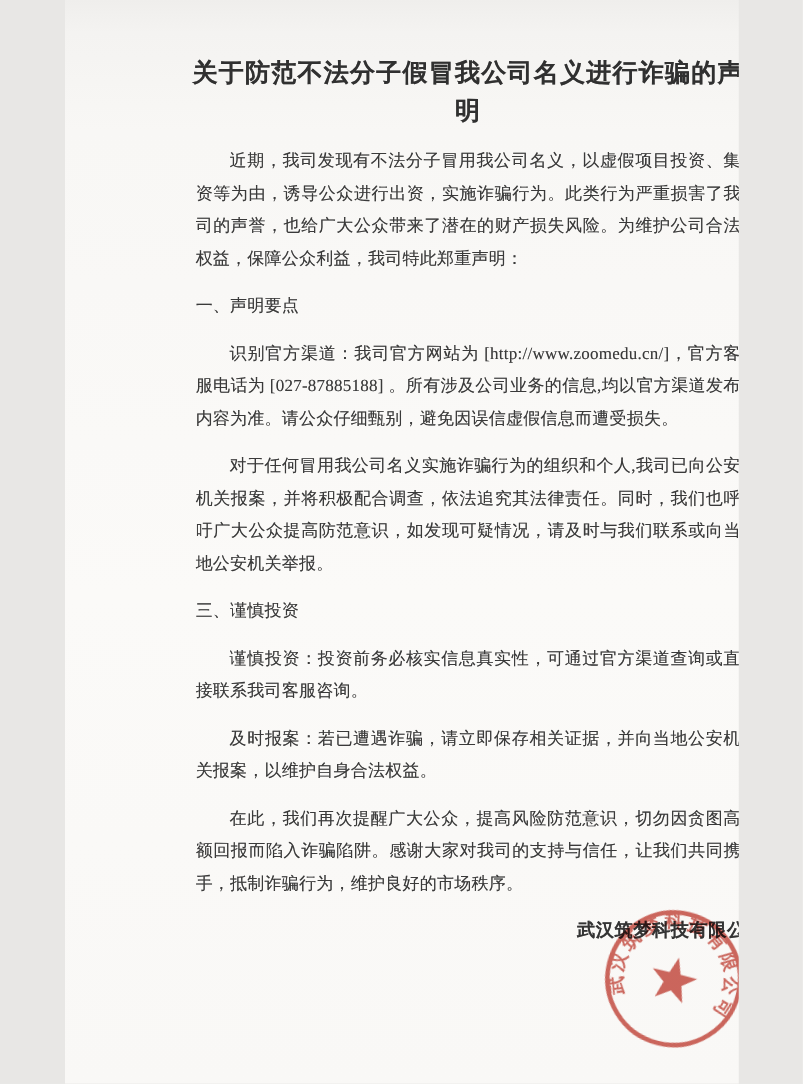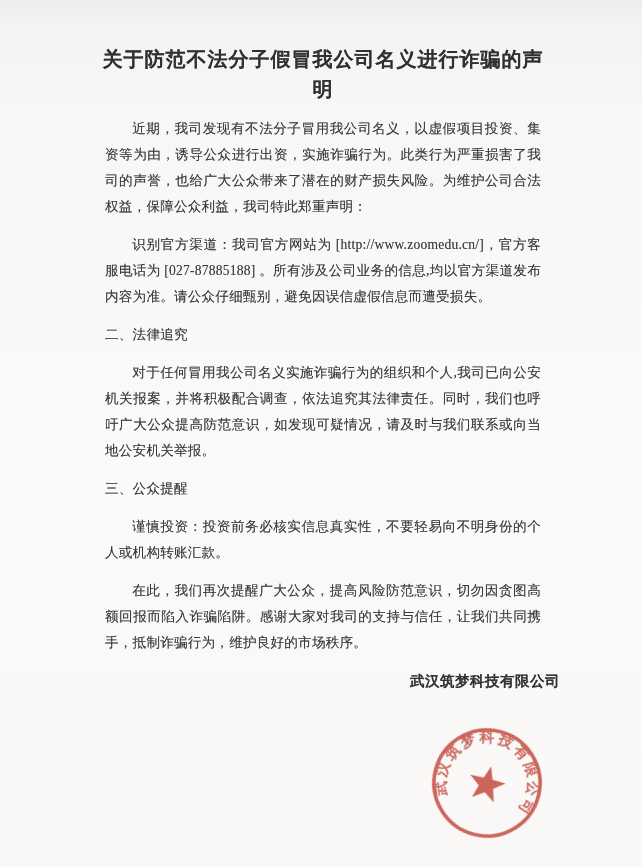--- a/index.html
+++ b/index.html
@@ -3,21 +3,21 @@
 <meta charset="utf-8">
 <style>
   html, body {
     margin: 0;
     padding: 0;
     background: #e8e7e5;
     font-family: "Liberation Serif", "DejaVu Serif", serif;
   }
   .page {
     position: relative;
-    width: 642px;
+    width: 539px;
     height: 867px;
     margin: 0 auto;
     overflow: hidden;
     background: linear-gradient(180deg, #efeeec 0%, #f4f3f1 3%, #f8f7f5 12%, #fbfaf8 55%, #f9f8f6 100%);
     color: #3a3a3a;
   }
   .content {
     position: absolute;
     left: 93px;
     top: 44px;
@@ -77,25 +77,26 @@
 </style>
 </head>
 <body>
 
 <div class="page">
   <div class="content">
     <h1 class="title">关于防范不法分子假冒我公司名义进行诈骗的声明</h1>
 
     <div class="paragraphs">
         <p class="body">近期，我司发现有不法分子冒用我公司名义，以虚假项目投资、集资等为由，诱导公众进行出资，实施诈骗行为。此类行为严重损害了我司的声誉，也给广大公众带来了潜在的财产损失风险。为维护公司合法权益，保障公众利益，我司特此郑重声明：</p>
+        <p class="heading">一、声明要点</p>
         <p class="body">识别官方渠道：我司官方网站为 [http://www.zoomedu.cn/]，官方客服电话为 [027-87885188] 。所有涉及公司业务的信息,均以官方渠道发布内容为准。请公众仔细甄别，避免因误信虚假信息而遭受损失。</p>
-        <p class="heading">二、法律追究</p>
         <p class="body">对于任何冒用我公司名义实施诈骗行为的组织和个人,我司已向公安机关报案，并将积极配合调查，依法追究其法律责任。同时，我们也呼吁广大公众提高防范意识，如发现可疑情况，请及时与我们联系或向当地公安机关举报。</p>
-        <p class="heading">三、公众提醒</p>
-        <p class="body">谨慎投资：投资前务必核实信息真实性，不要轻易向不明身份的个人或机构转账汇款。</p>
+        <p class="heading">三、谨慎投资</p>
+        <p class="body">谨慎投资：投资前务必核实信息真实性，可通过官方渠道查询或直接联系我司客服咨询。</p>
+        <p class="body">及时报案：若已遭遇诈骗，请立即保存相关证据，并向当地公安机关报案，以维护自身合法权益。</p>
         <p class="body">在此，我们再次提醒广大公众，提高风险防范意识，切勿因贪图高额回报而陷入诈骗陷阱。感谢大家对我司的支持与信任，让我们共同携手，抵制诈骗行为，维护良好的市场秩序。</p>
       </div>
 
     <div class="sig-block">
       <div class="sig-company">武汉筑梦科技有限公司</div>
 
     </div>
   </div>
 
   <svg class="seal" viewBox="0 0 140 140">

